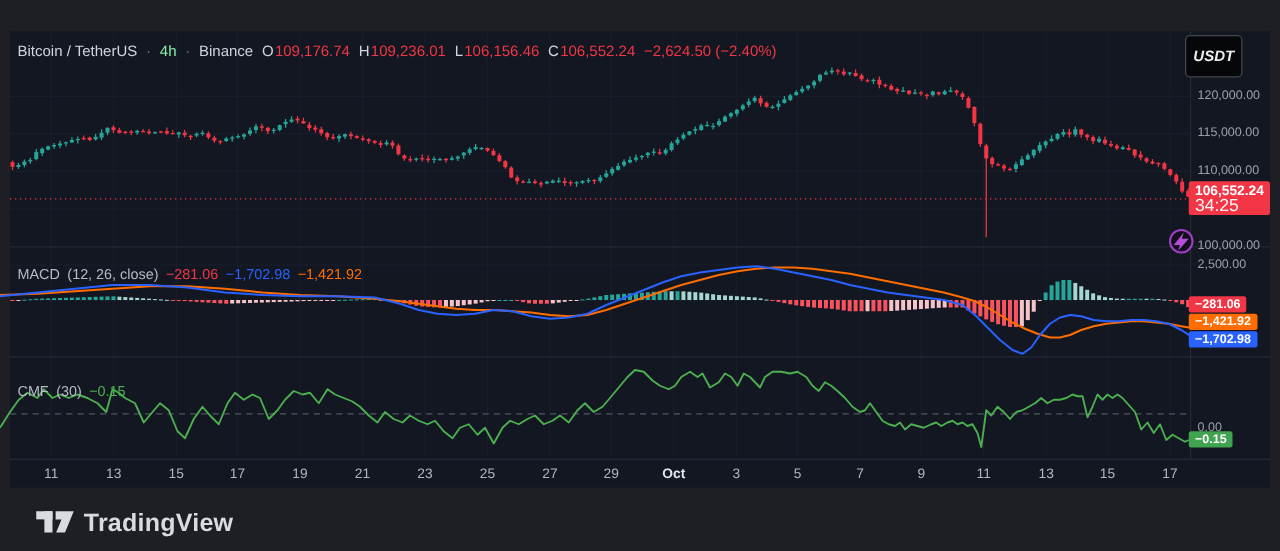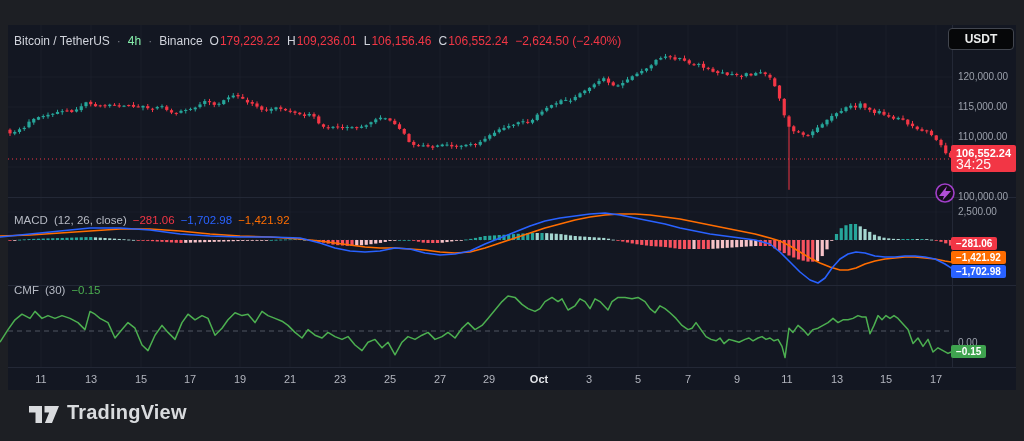--- a/index.html
+++ b/index.html
@@ -40,29 +40,29 @@
     color:#fff;padding:2px 5px;
   }
   .price-badge .p{font-size:11px;font-weight:bold;line-height:12px;}
   .price-badge .c{font-size:14px;line-height:11px;opacity:.95;}
   .tick{
     position:absolute;top:373px;transform:translateX(-50%);
     font-size:11px;color:#b2b5be;line-height:12px;
   }
   .tick.major{color:#e4e6ea;font-weight:bold;}
   .currency-btn{
-    position:absolute;left:948px;top:28px;width:66px;height:22px;
+    position:absolute;left:948px;top:28px;width:46px;height:22px;
     background:#060709;border:1px solid #42464f;border-radius:4px;
     color:#eceded;font-size:12px;font-weight:bold;
     font-family:"Liberation Sans", sans-serif;cursor:pointer;
-    display:flex;align-items:center;justify-content:center;padding:4px;
+    display:flex;align-items:center;justify-content:center;padding:16px;font-style:italic;
   }
   .logo-wrap{
     position:absolute;left:28px;top:401px;height:30px;
-    display:flex;align-items:flex-start;gap:7px;cursor:pointer;
+    display:flex;align-items:flex-end;gap:7px;cursor:pointer;
   }
   .logo-text{
     font-size:20px;font-weight:bold;color:#d9dbde;letter-spacing:.2px;
   }
 </style>
 </head>
 <body>
 
 <div class="stage">
 
@@ -709,34 +709,34 @@
         <path d="M947 186 L939 196 L944 196 L942.5 200.5 L951 191 L945.5 191 Z" fill="#b44fd8"></path>
       </g>
     </svg>
 
   <div class="sym-row" id="symrow">
       <span style="color:#d1d4dc">Bitcoin / TetherUS</span>
       <span style="color:#787b86">·</span>
       <span style="color:#86efac">4h</span>
       <span style="color:#787b86">·</span>
       <span style="color:#d1d4dc">Binance</span>
-      <span><span class="ohlc-label">O</span><span class="ohlc-value">179,229.22</span></span>
+      <span><span class="ohlc-label">O</span><span class="ohlc-value">109,176.74</span></span>
       <span><span class="ohlc-label">H</span><span class="ohlc-value">109,236.01</span></span>
       <span><span class="ohlc-label">L</span><span class="ohlc-value">106,156.46</span></span>
       <span><span class="ohlc-label">C</span><span class="ohlc-value">106,552.24</span></span>
       <span style="color:#f23645">−2,624.50 (−2.40%)</span>
     </div>
   <div class="ind-row" id="macdrow" style="top:214px">
       <span style="color:#b6bac4">MACD</span>
       <span style="color:#b6bac4">(12, 26, close)</span>
       <span style="color:#f23645">−281.06</span>
       <span style="color:#2962ff">−1,702.98</span>
       <span style="color:#ff6d00">−1,421.92</span>
     </div>
-  <div class="ind-row" id="cmfrow" style="top:284px">
+  <div class="ind-row" id="cmfrow" style="top:308px">
       <span style="color:#b6bac4">CMF</span>
       <span style="color:#b6bac4">(30)</span>
       <span style="color:#4caf50">−0.15</span>
     </div>
 
   <div id="axislabels">
       <div class="axis-label" style="top: 72px;">120,000.00</div>
       <div class="axis-label" style="top: 102px;">115,000.00</div>
       <div class="axis-label" style="top: 132px;">110,000.00</div>
       <div class="axis-label" style="top: 192px;">100,000.00</div>

